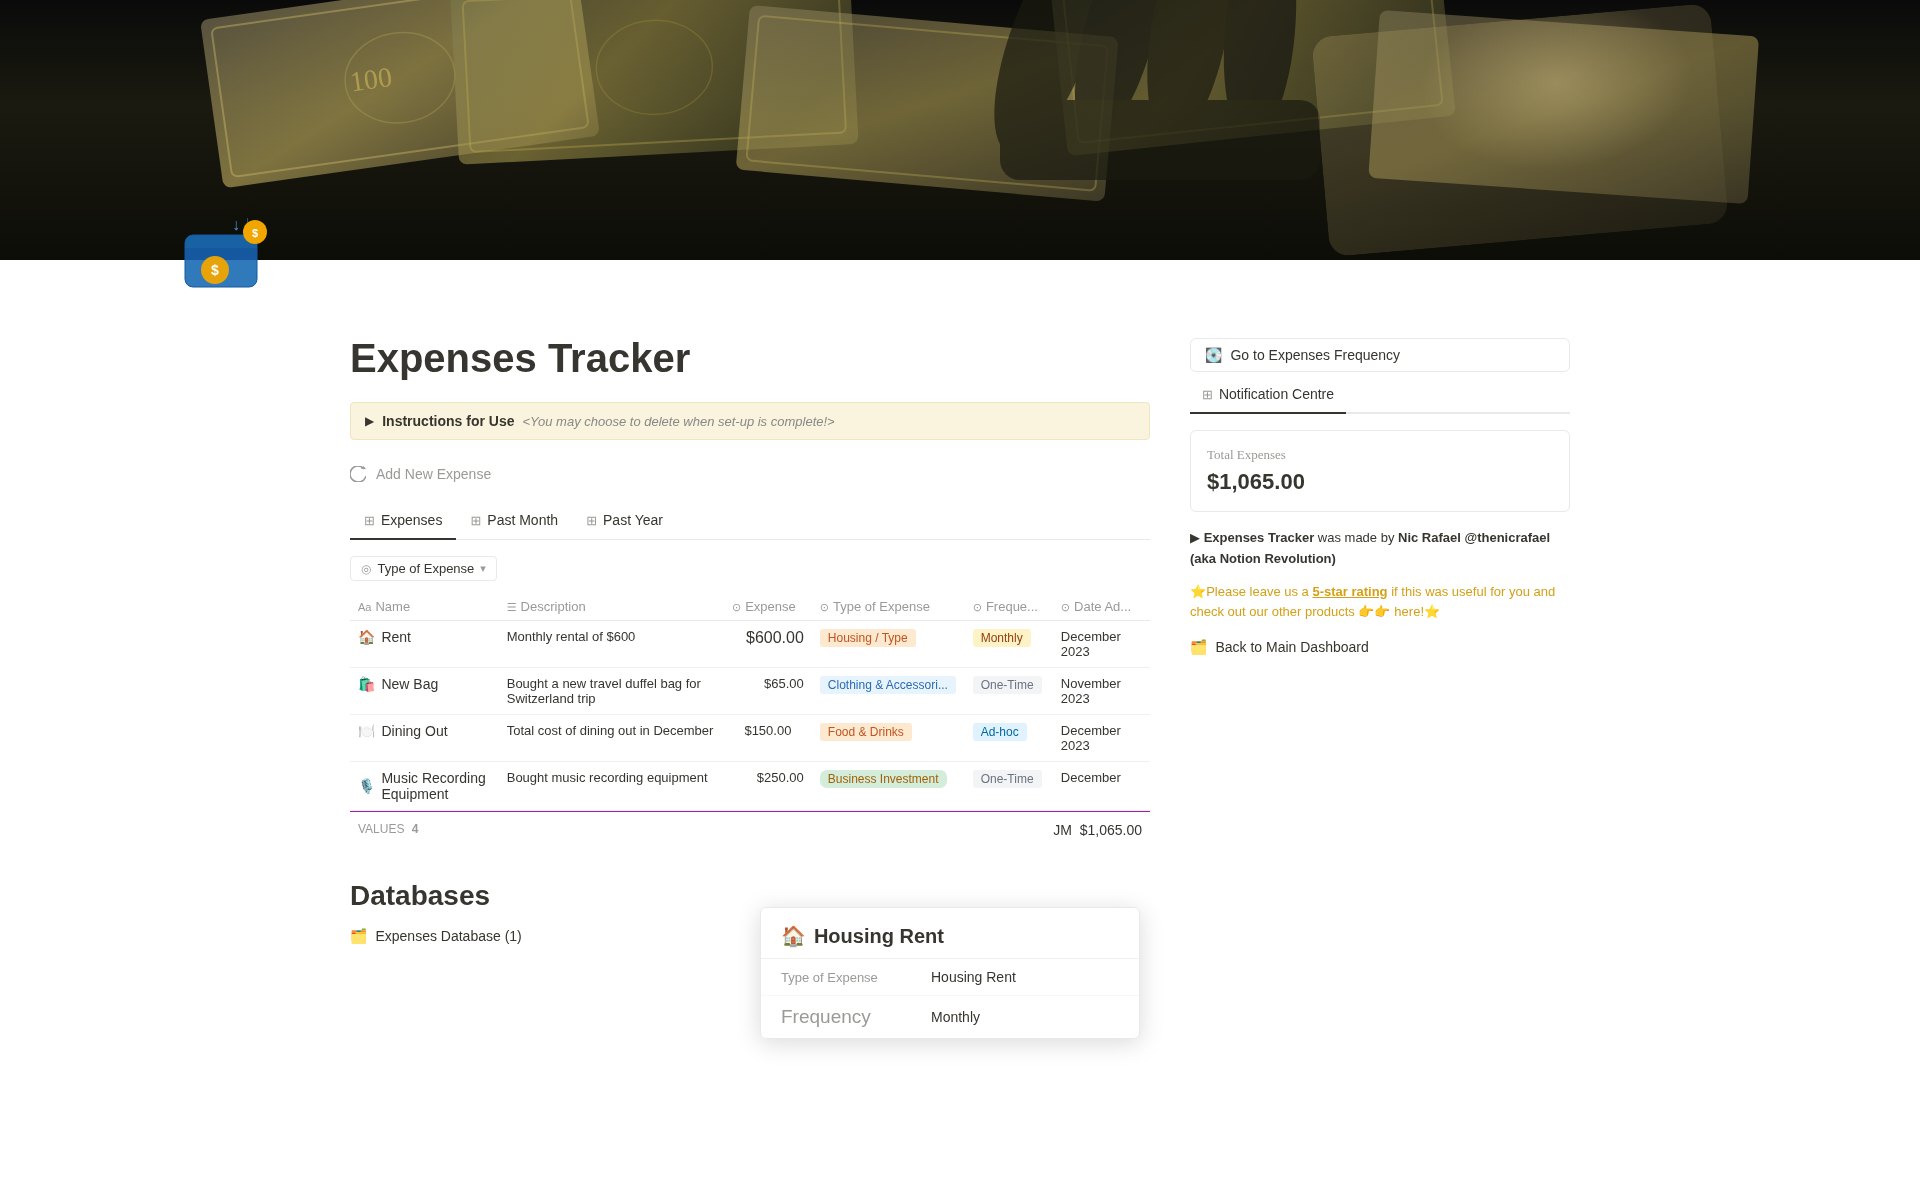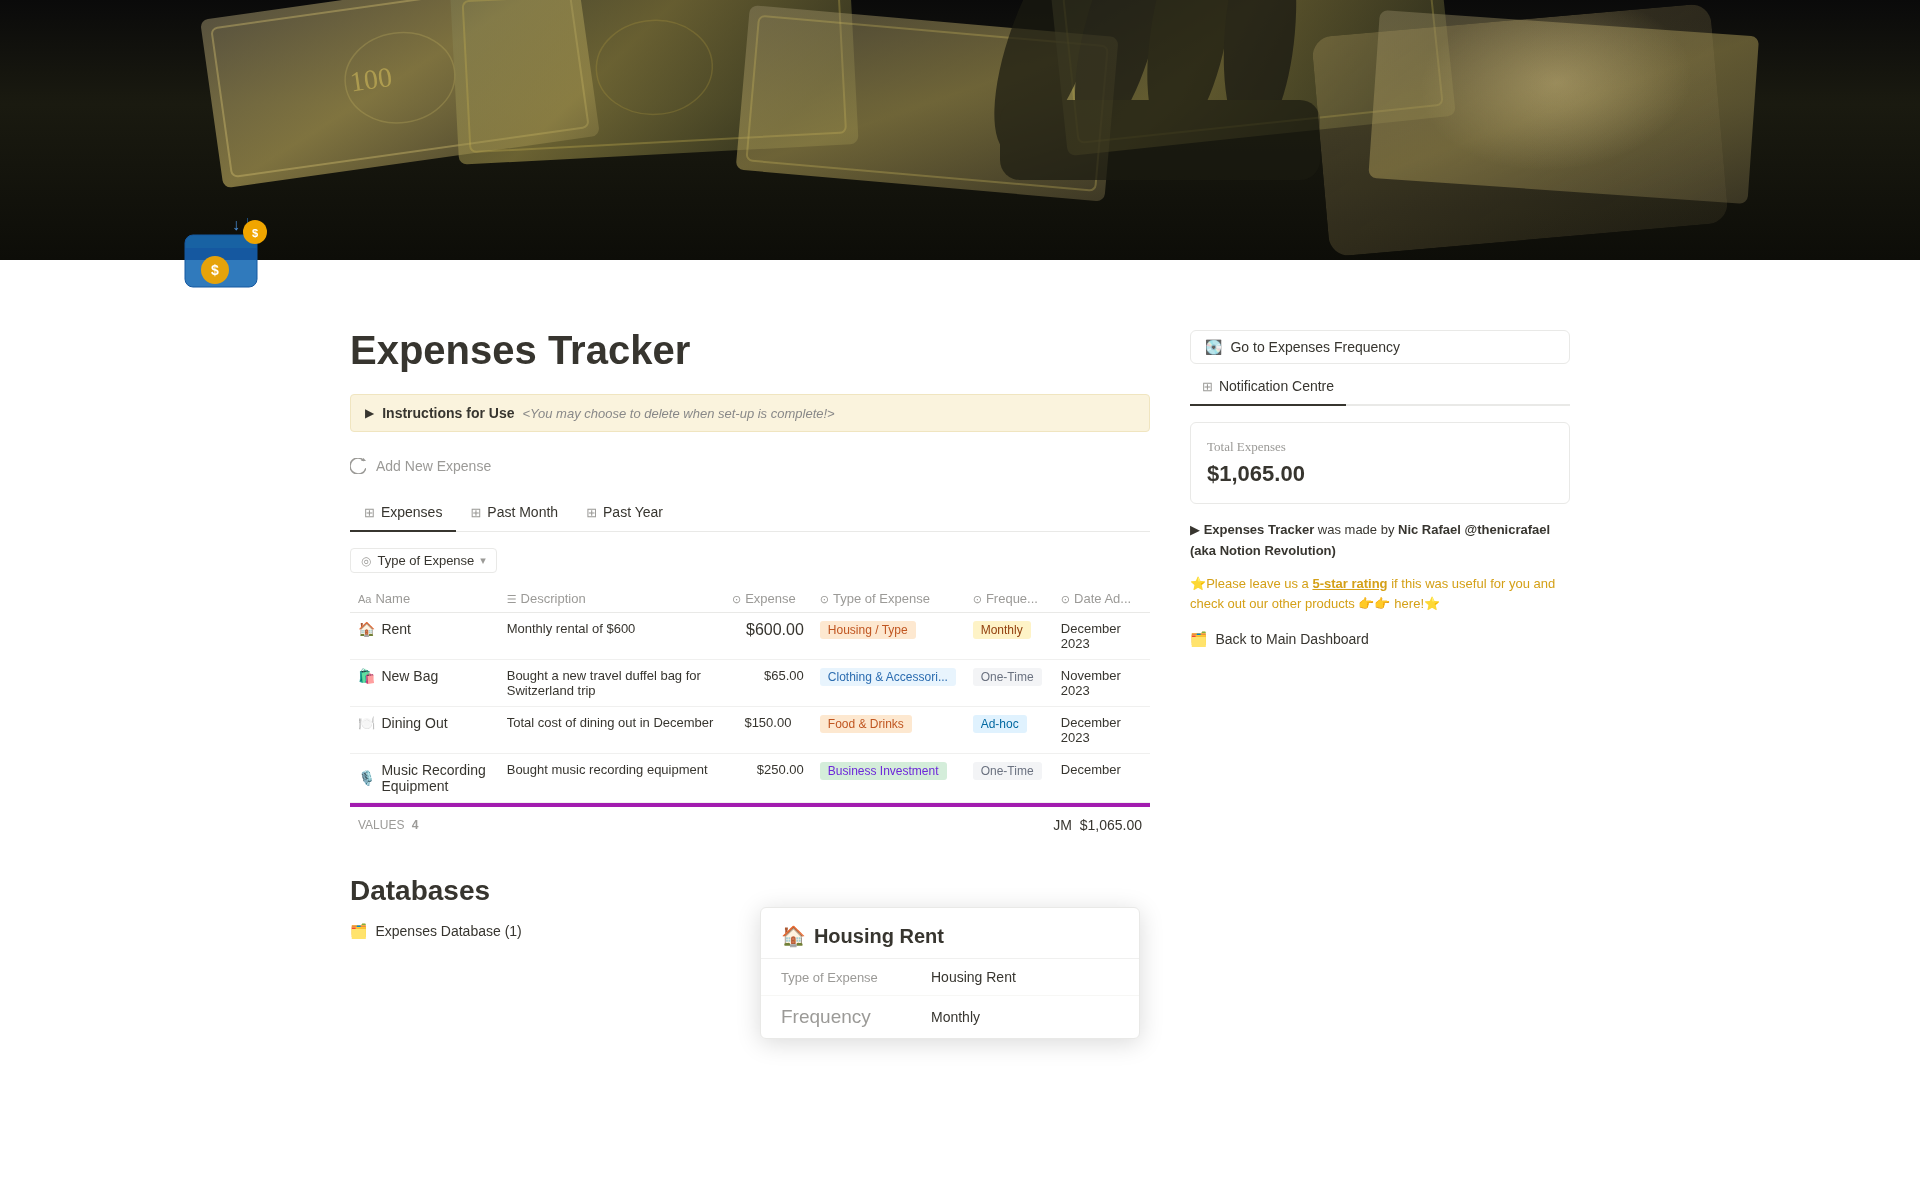--- a/index.html
+++ b/index.html
@@ -45,21 +45,21 @@
       height: 90px;
       z-index: 10;
       font-size: 72px;
       line-height: 1;
     }
 
     .main-content {
       display: flex;
       gap: 0;
       max-width: 1400px;
-      margin: 0 auto;
+      margin: 8px auto;
       padding: 0 90px;
     }
 
     .left-panel {
       flex: 1;
       min-width: 0;
       padding-right: 40px;
     }
 
     .right-panel {
@@ -177,40 +177,39 @@
     .badge {
       display: inline-block;
       padding: 2px 8px;
       border-radius: 3px;
       font-size: 12px;
       font-weight: 500;
     }
     .badge-housing { background: #fde8d0; color: #c05621; }
     .badge-clothing { background: #e8f4fd; color: #2b6cb0; }
     .badge-food { background: #fde8d0; color: #c05621; }
-    .badge-business { background: #d4edda; color: #6d28d9; }
+    .badge-business { background: #d4edda; color: #a16207; border-radius: 7px; }
 
     .freq-badge {
       display: inline-block;
       padding: 2px 8px;
       border-radius: 3px;
       font-size: 12px;
     }
     .freq-monthly { background: #fef3c7; color: #92400e; }
     .freq-onetime { background: #f3f4f6; color: #6b7280; }
     .freq-adhoc { background: #e0f2fe; color: #0369a1; }
 
     .table-footer {
       display: flex;
-      align-items: center;
       gap: 20px;
       padding: 10px 8px;
       color: #9b9a97;
       font-size: 12px;
-      border-top: 4px solid #a21caf;
+      border-top: 1px solid #a21caf;
     }
     .footer-values { font-size: 12px; color: #9b9a97; }
     .footer-sum { font-size: 14px; color: #37352f; font-weight: 500; }
 
     .databases-section { margin-top: 32px; }
     .databases-title {
       font-size: 28px;
       font-weight: 700;
       color: #37352f;
       margin-bottom: 12px;

